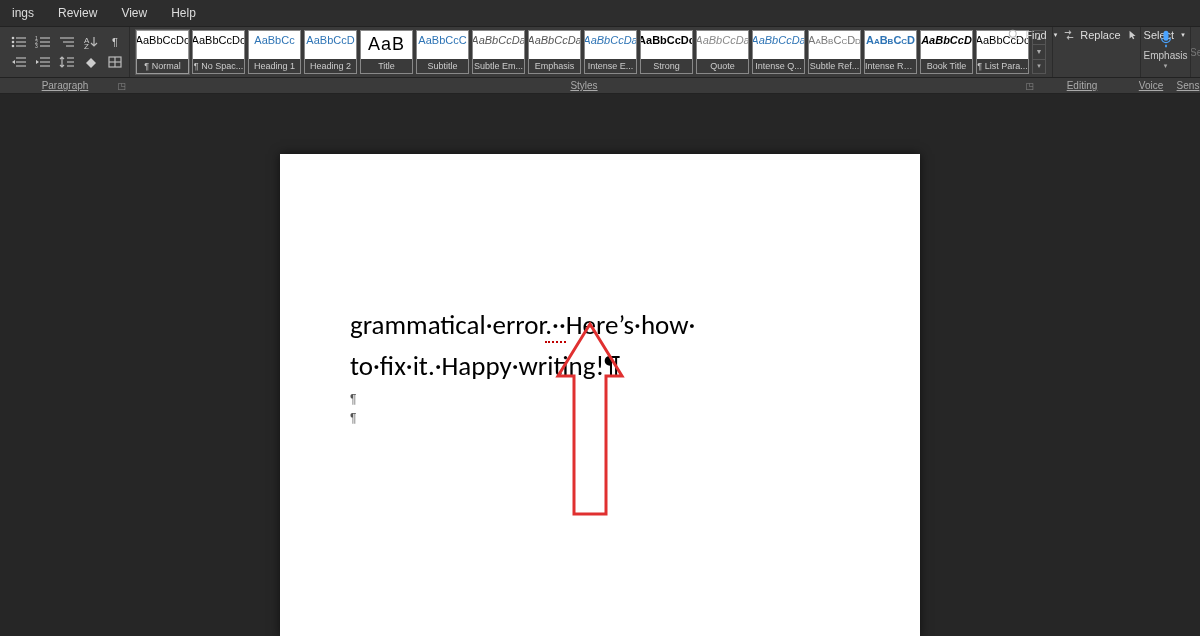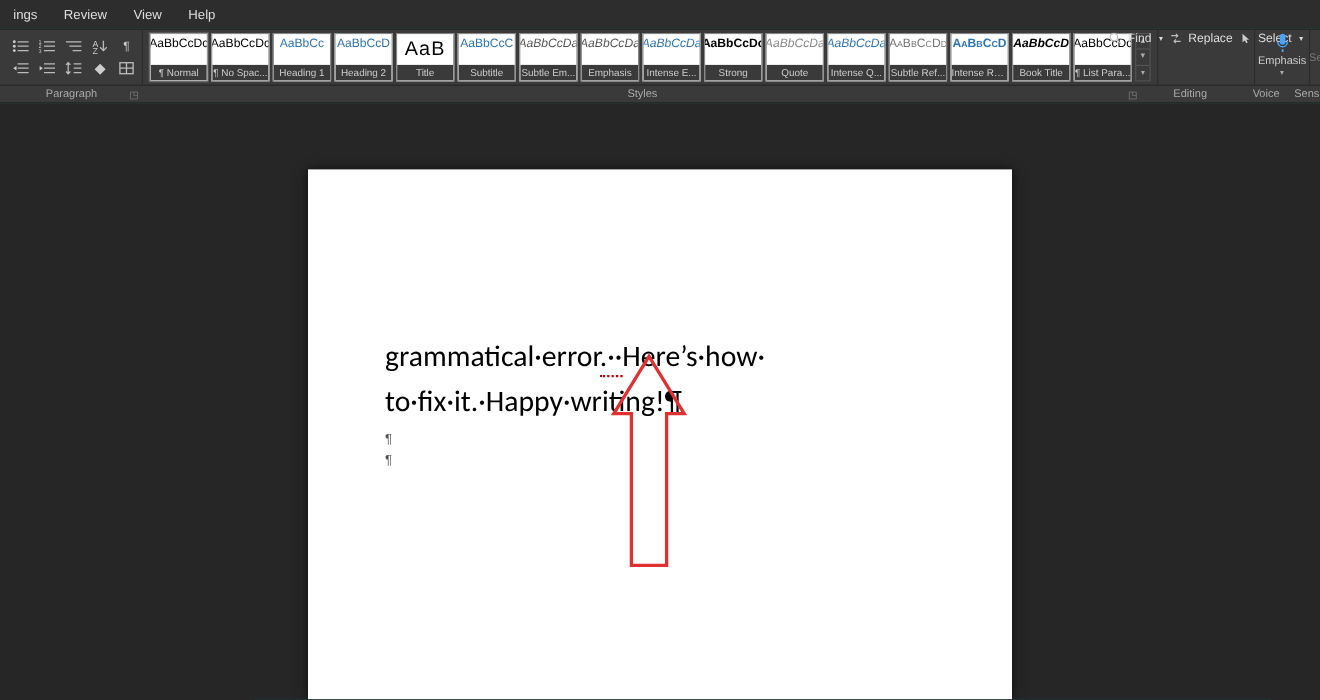--- a/index.html
+++ b/index.html
@@ -49,21 +49,21 @@
   
   .voice { display:flex; flex-direction:column; align-items:center; justify-content:center; padding:2px 8px; gap:1px;}
   .voice svg { width:20px; height:20px; fill:#4aa3ff; }
   .voice .lbl { font-size:10px; color:#ccc;}
   .voice .dd { font-size:7px; color:#aaa;}
 
   .sens { display:flex; flex-direction:column; align-items:center; justify-content:center; padding:2px 4px 2px 8px; color:#888; font-size:10px; overflow:hidden; width:24px;}
 
   
   .labelrow { height:16px; background:#3a3a3a; color:#aaa; font-size:10px; display:flex; border-bottom:1px solid #222;}
-  .labelrow .lcell { display:flex; align-items:center; justify-content:center; position:relative;}
+  .labelrow .lcell { display:flex; align-items:center; justify-content:center; position:relative;text-decoration:underline;}
   .labelrow .launcher { position:absolute; right:4px; font-size:9px; color:#888; cursor:default;}
 
   
   .docarea { flex:1; background:#262626; display:flex; justify-content:center; overflow:hidden; position:relative;}
   .page { width:640px; background:#fff; margin-top:60px; box-shadow:0 0 10px rgba(0,0,0,0.6); padding:70px 60px 200px 70px; position:relative;}
   .doc-text { font-family:Calibri,Arial,sans-serif; font-size:27px; color:#000; line-height:1.5; }
   .doc-text .err { border-bottom:2px dotted #c00000; padding-bottom:0px;}
   .small-p { font-size:12px; color:#555; line-height:1.6; margin-top:4px;}
   .small-p2 { font-size:12px; color:#555; line-height:1.6;}
 

